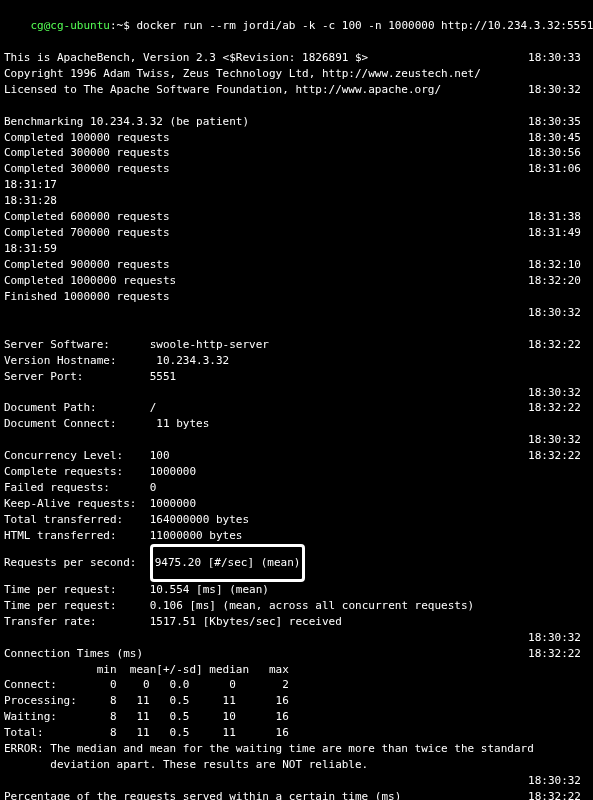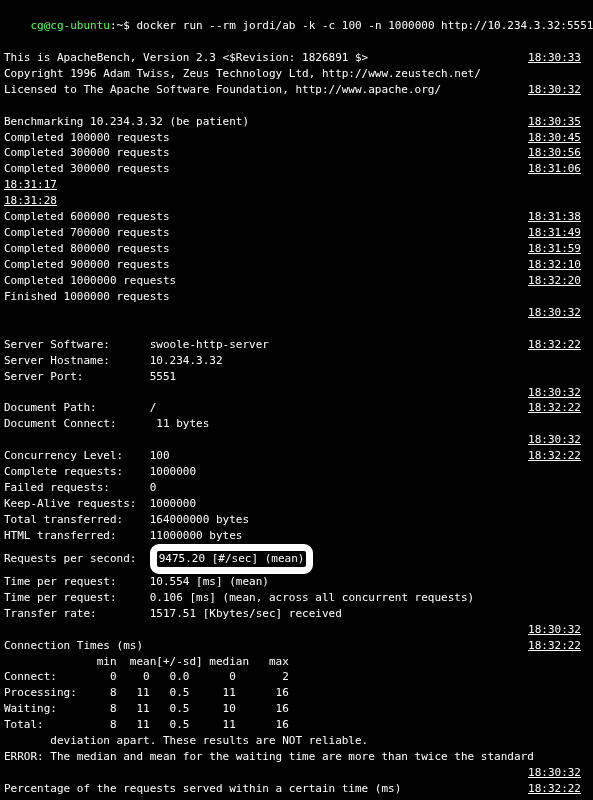--- a/index.html
+++ b/index.html
@@ -19,30 +19,29 @@
   .line {
     white-space: pre;
     display: flex;
     justify-content: space-between;
   }
   .left { flex: 0 0 auto; }
   .right {
     flex: 0 0 auto;
     color: #fff;
     padding-right: 8px;
-    text-decoration: underline;
   }
   .prompt-user { color: #5f5; }
   .prompt-sep { color: #fff; }
   .prompt-cmd { color: #fff; }
   .kv { white-space: pre; }
   .highlight-box {
-    border: 7px solid #ffffff;
-    border-radius: 9px;
-    padding: 0 2px;
+    border: 3px solid #ffffff;
+    border-radius: 4px;
+    padding: 8px 2px;
     display: inline-block;
   }
 </style>
 </head>
 <body>
 
 <div class="terminal">
 
 <div class="line">
   <span class="left">
@@ -71,34 +70,34 @@
 </div>
 
 <div id="completed-block">
       <div class="line"><span class="left">Completed 100000 requests</span><span class="right">18:30:45</span></div>
       <div class="line"><span class="left">Completed 300000 requests</span><span class="right">18:30:56</span></div>
       <div class="line"><span class="left">Completed 300000 requests</span><span class="right">18:31:06</span></div>
       <div class="line"><span class="right">18:31:17</span></div>
       <div class="line"><span class="right">18:31:28</span></div>
       <div class="line"><span class="left">Completed 600000 requests</span><span class="right">18:31:38</span></div>
       <div class="line"><span class="left">Completed 700000 requests</span><span class="right">18:31:49</span></div>
-      <div class="line"><span class="left">Completed 800000 requests</span><span class="right">18:31:59</span></div>
+      <div class="line"><span class="right">18:31:59</span></div>
       <div class="line"><span class="left">Completed 900000 requests</span><span class="right">18:32:10</span></div>
       <div class="line"><span class="left">Completed 1000000 requests</span><span class="right">18:32:20</span></div>
     </div>
 
 <div class="line">
   <span class="left">Finished 1000000 requests</span>
 </div>
 
 <div class="line"><span class="left">&nbsp;</span><span class="right">18:30:32</span></div>
 <div class="line">&nbsp;</div>
 
 <div class="line"><span class="left kv"><span>Server Software:</span>      <span>swoole-http-server</span></span><span class="right">18:32:22</span></div>
-<div class="line"><span class="left kv"><span>Server Hostname:</span>      <span>10.234.3.32</span></span></div>
+<div class="line"><span class="left kv"><span>Version Hostname:</span>      <span>10.234.3.32</span></span></div>
 <div class="line"><span class="left kv"><span>Server Port:</span>          <span>5551</span></span></div>
 
 <div class="line"><span class="left">&nbsp;</span><span class="right">18:30:32</span></div>
 
 <div class="line"><span class="left kv"><span>Document Path:</span>        <span>/</span></span><span class="right">18:32:22</span></div>
 <div class="line"><span class="left kv"><span>Document Connect:</span>      <span>11 bytes</span></span></div>
 
 <div class="line"><span class="left">&nbsp;</span><span class="right">18:30:32</span></div>
 
 <div class="line"><span class="left kv"><span>Concurrency Level:</span>    <span>100</span></span><span class="right">18:32:22</span></div>
@@ -116,20 +115,20 @@
 
 <div class="line"><span class="left">&nbsp;</span><span class="right">18:30:32</span></div>
 
 <div class="line"><span class="left">Connection Times (ms)</span><span class="right">18:32:22</span></div>
 <div class="line"><span class="left">              min  mean[+/-sd] median   max</span></div>
 <div class="line"><span class="left">Connect:        0    0   0.0      0       2</span></div>
 <div class="line"><span class="left">Processing:     8   11   0.5     11      16</span></div>
 <div class="line"><span class="left">Waiting:        8   11   0.5     10      16</span></div>
 <div class="line"><span class="left">Total:          8   11   0.5     11      16</span></div>
 
+<div class="line"><span class="left">ERROR: The median and mean for the waiting time are more than twice the standard</span></div>
 <div class="line"><span class="left">       deviation apart. These results are NOT reliable.</span></div>
-<div class="line"><span class="left">ERROR: The median and mean for the waiting time are more than twice the standard</span></div>
 
 <div class="line"><span class="left">&nbsp;</span><span class="right">18:30:32</span></div>
 
 <div class="line"><span class="left">Percentage of the requests served within a certain time (ms)</span><span class="right">18:32:22</span></div>
 
 </div>
 
 </body></html>

